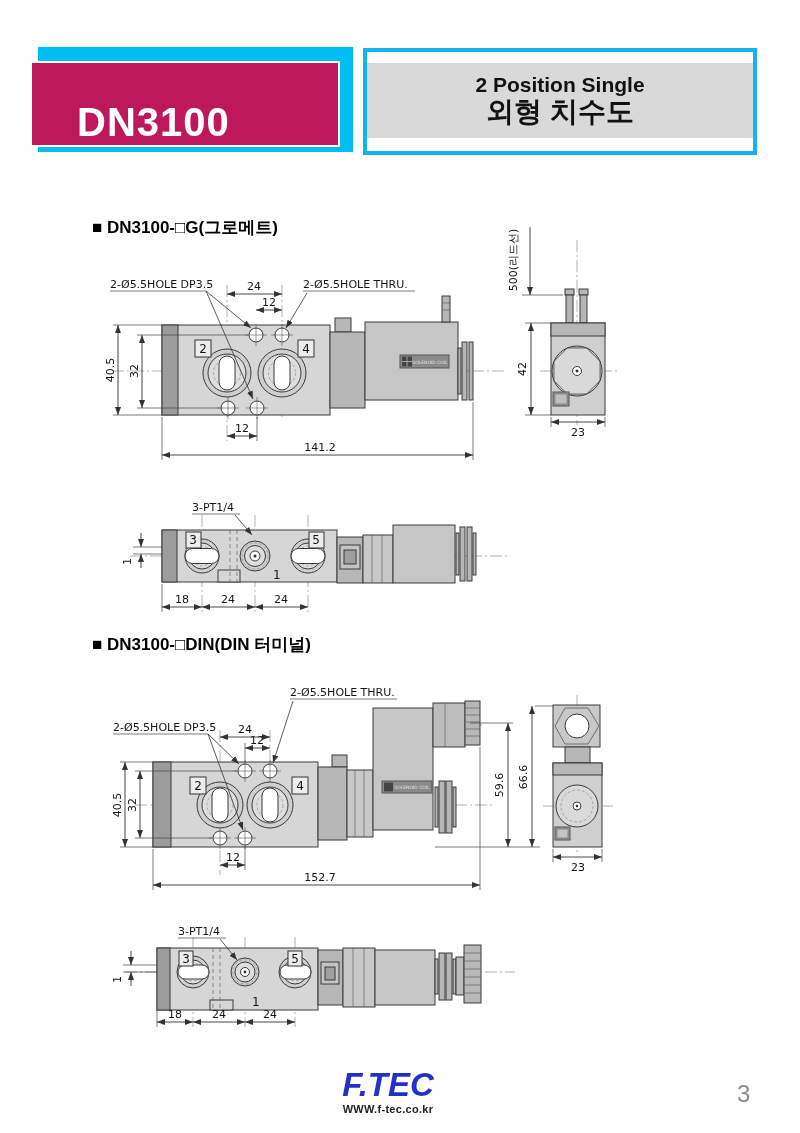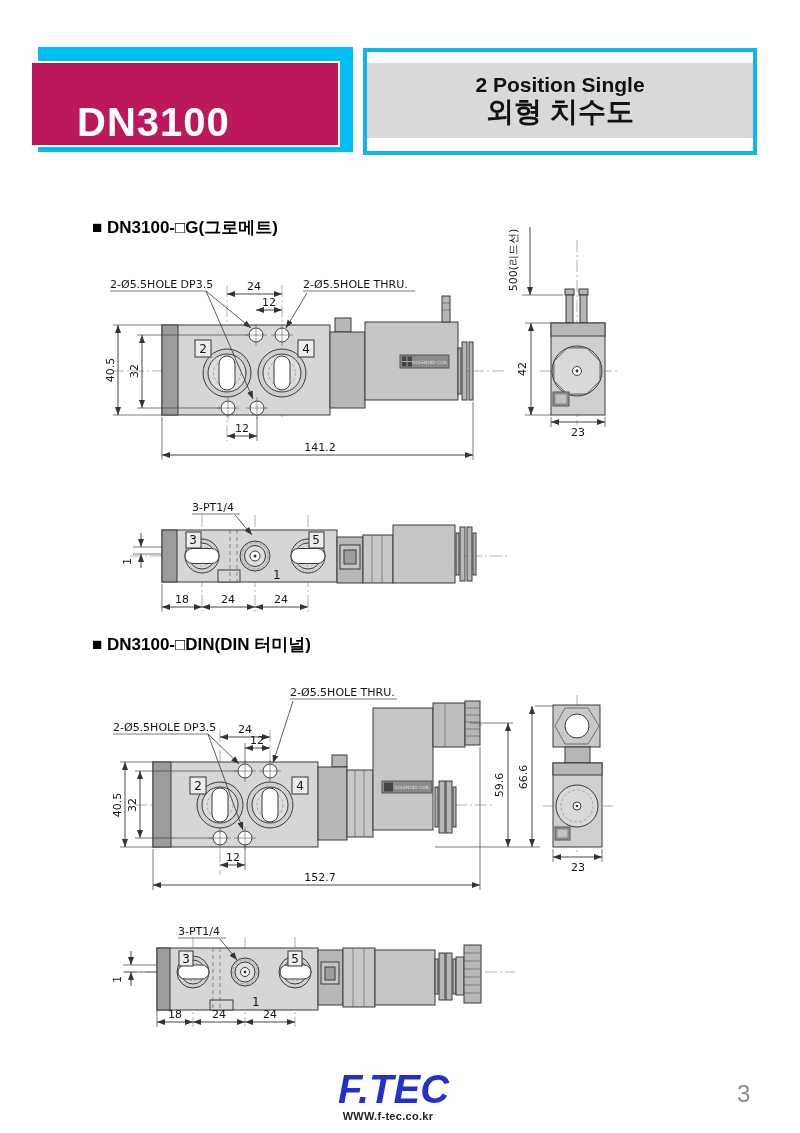--- a/index.html
+++ b/index.html
@@ -29,21 +29,21 @@
   .dim{stroke:#333;stroke-width:0.9;fill:none;marker-start:url(#arS);marker-end:url(#arE);}
   .dimo{stroke:#333;stroke-width:0.9;fill:none;marker-end:url(#arE);}
   .ldr{stroke:#333;stroke-width:0.8;fill:none;marker-end:url(#arE);}
   .ext{stroke:#444;stroke-width:0.7;fill:none;}
   .thin{stroke:#555;stroke-width:0.6;fill:none;}
   .cl{stroke:#909090;stroke-width:0.7;stroke-dasharray:12 3 2 3;fill:none;}
   .hid{stroke:#666;stroke-width:0.7;stroke-dasharray:4 3;fill:none;}
   .dc{stroke:#808080;stroke-width:0.6;stroke-dasharray:3 2;fill:none;}
   
   .footer-logo{position:absolute;left:338px;top:1068px;width:100px;text-align:center;}
-  .footer-logo .brand{color:#2331c8;font-size:40px;font-weight:bold;font-style:italic;line-height:1.05;}
+  .footer-logo .brand{color:#2331c8;font-size:33px;font-weight:bold;font-style:italic;line-height:1.05;}
   .footer-logo .site{color:#222;font-size:11px;font-weight:bold;letter-spacing:0.3px;text-align:center;}
   .page-num{position:absolute;left:737px;top:1080px;font-size:24px;color:#8a8a8a;}
 </style>
 </head>
 <body>
 
 <div class="page">
 
   <svg width="0" height="0">
     <defs>

